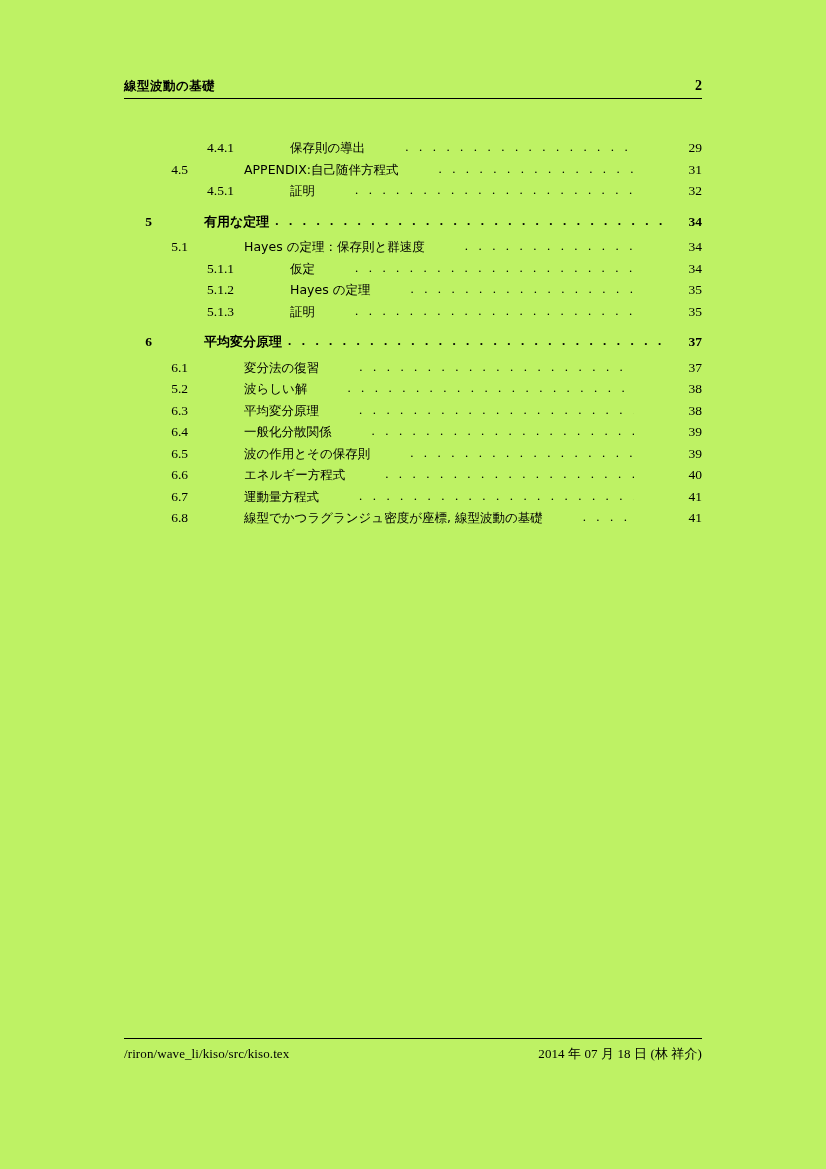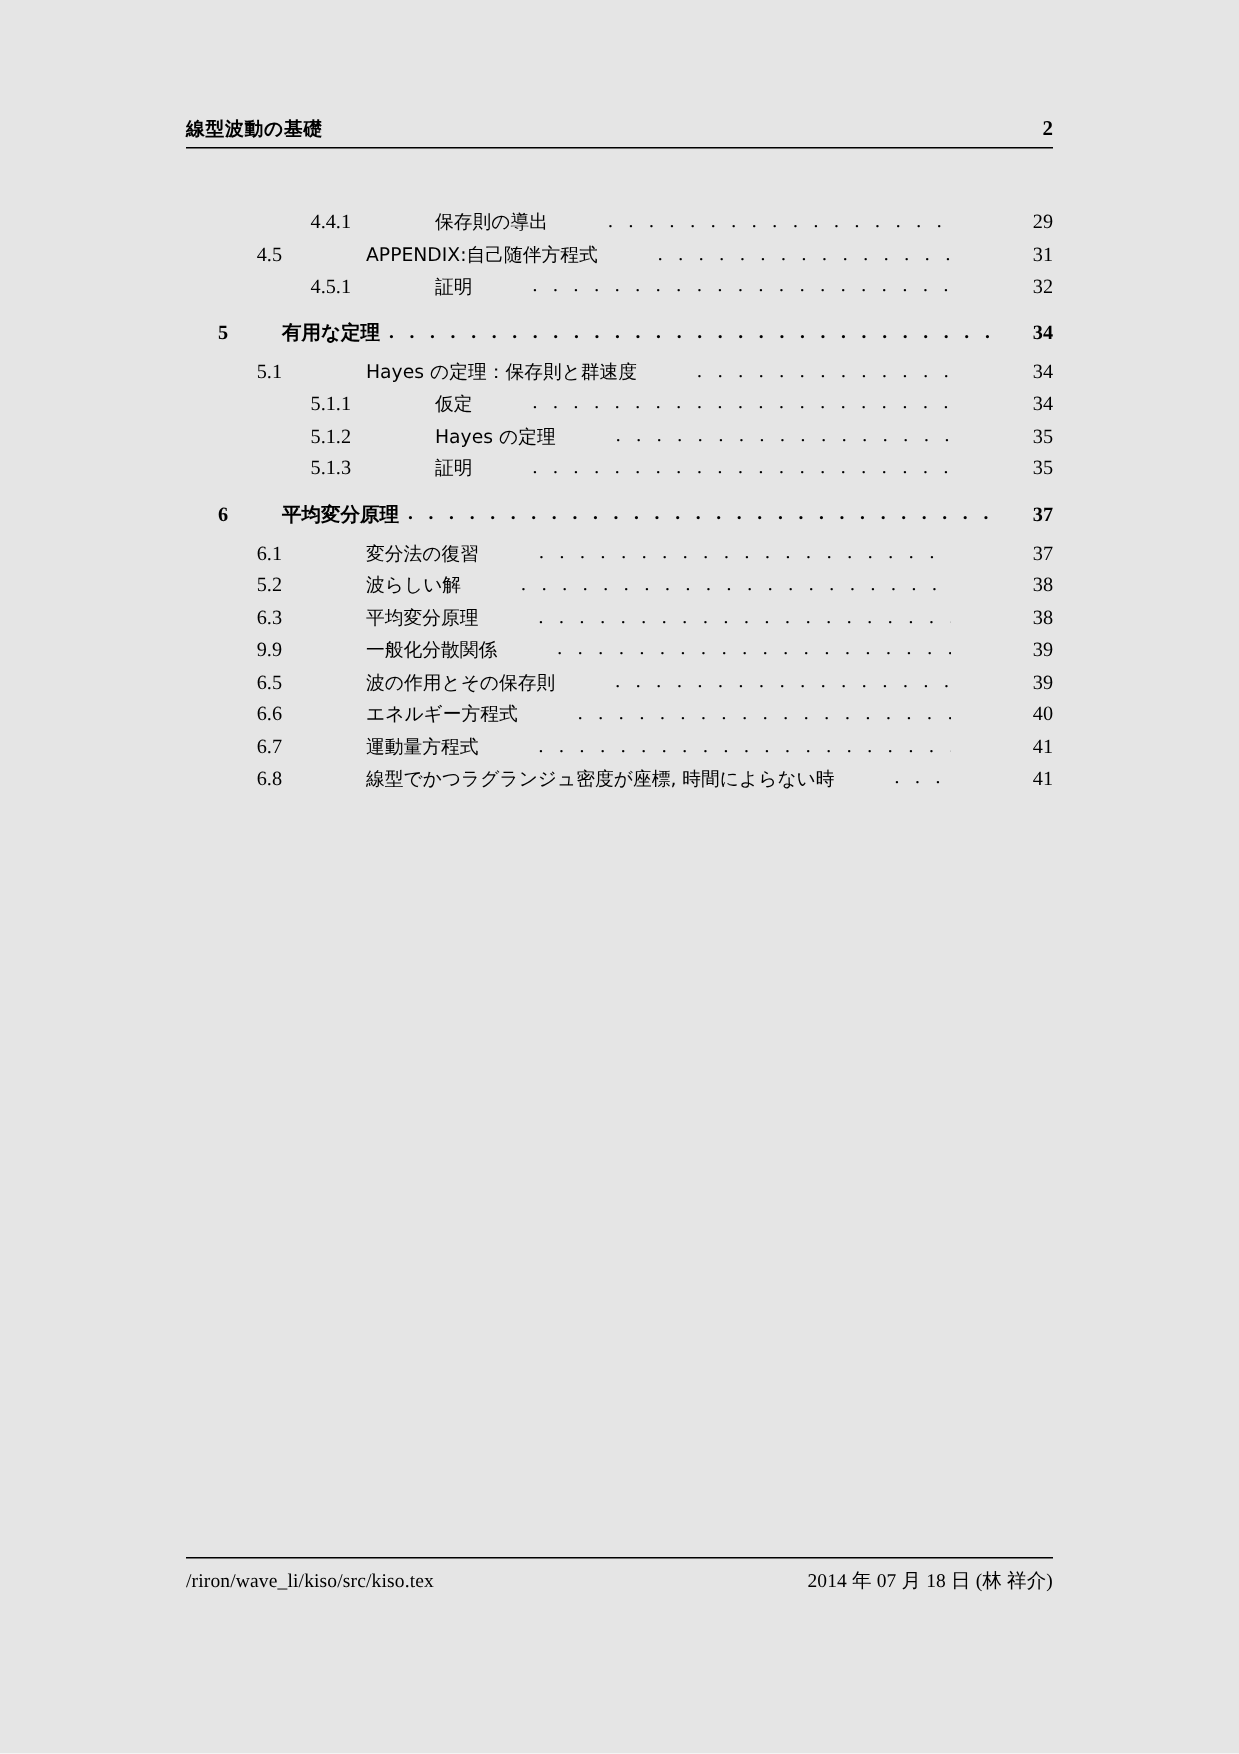--- a/index.html
+++ b/index.html
@@ -4,21 +4,21 @@
 <style>
   html, body {
     margin: 0;
     padding: 0;
     background: #ffffff;
   }
   .page {
     position: relative;
     width: 826px;
     height: 1169px;
-    background: #e5e5e5;
+    background: #bef264;
     font-family: "Liberation Serif", serif;
     color: #000000;
     overflow: hidden;
   }
   .content {
     position: absolute;
     left: 124px;
     top: 78px;
     width: 578px;
   }
@@ -80,21 +80,21 @@
   }
   .pg {
     flex: 0 0 auto;
     width: 26px;
     text-align: right;
     padding-left: 8px;
   }
 
   
   .lvl-chapter .num { width: 28px; margin-right: 0px; }
-  .lvl-chapter .title { margin-left: 36px; font-weight: bold; }
+  .lvl-chapter .title { margin-left: 52px; font-weight: bold; }
   .lvl-chapter .pg { font-weight: bold; }
   .lvl-chapter { font-weight: bold; margin-top: 17px; margin-bottom: 12px; }
 
   .lvl-section .num { width: 64px; }
   .lvl-section .title { margin-left: 22px; }
 
   .lvl-subsection .num { width: 110px; }
   .lvl-subsection .title { margin-left: 22px; }
 
   .jp { font-family: "DejaVu Sans", sans-serif; font-size: 12.5px; }
@@ -203,21 +203,21 @@
           <span class="dots">. . . . . . . . . . . . . . . . . . . . . . . . . . . . . . . . . . . . . . . . . . . . . . . . . . . . . . . . . . . . . . . . . . . . . . . . . . . . . . . . . . . . . . . . . . . . . . . . . . . . . . . . . . . . . . . . . . . . . . . . </span>
           <span class="pg">38</span>
         </div>
         <div class="toc-entry lvl-section sub">
           <span class="num">6.3</span>
           <span class="title jp">平均変分原理</span>
           <span class="dots">. . . . . . . . . . . . . . . . . . . . . . . . . . . . . . . . . . . . . . . . . . . . . . . . . . . . . . . . . . . . . . . . . . . . . . . . . . . . . . . . . . . . . . . . . . . . . . . . . . . . . . . . . . . . . . . . . . . . . . . . </span>
           <span class="pg">38</span>
         </div>
         <div class="toc-entry lvl-section sub">
-          <span class="num">9.9</span>
+          <span class="num">6.4</span>
           <span class="title jp">一般化分散関係</span>
           <span class="dots">. . . . . . . . . . . . . . . . . . . . . . . . . . . . . . . . . . . . . . . . . . . . . . . . . . . . . . . . . . . . . . . . . . . . . . . . . . . . . . . . . . . . . . . . . . . . . . . . . . . . . . . . . . . . . . . . . . . . . . . . </span>
           <span class="pg">39</span>
         </div>
         <div class="toc-entry lvl-section sub">
           <span class="num">6.5</span>
           <span class="title jp">波の作用とその保存則</span>
           <span class="dots">. . . . . . . . . . . . . . . . . . . . . . . . . . . . . . . . . . . . . . . . . . . . . . . . . . . . . . . . . . . . . . . . . . . . . . . . . . . . . . . . . . . . . . . . . . . . . . . . . . . . . . . . . . . . . . . . . . . . . . . . </span>
           <span class="pg">39</span>
         </div>
@@ -228,21 +228,21 @@
           <span class="pg">40</span>
         </div>
         <div class="toc-entry lvl-section sub">
           <span class="num">6.7</span>
           <span class="title jp">運動量方程式</span>
           <span class="dots">. . . . . . . . . . . . . . . . . . . . . . . . . . . . . . . . . . . . . . . . . . . . . . . . . . . . . . . . . . . . . . . . . . . . . . . . . . . . . . . . . . . . . . . . . . . . . . . . . . . . . . . . . . . . . . . . . . . . . . . . </span>
           <span class="pg">41</span>
         </div>
         <div class="toc-entry lvl-section sub">
           <span class="num">6.8</span>
-          <span class="title jp">線型でかつラグランジュ密度が座標, 時間によらない時</span>
+          <span class="title jp">線型でかつラグランジュ密度が座標, 線型波動の基礎</span>
           <span class="dots">. . . . . . . . . . . . . . . . . . . . . . . . . . . . . . . . . . . . . . . . . . . . . . . . . . . . . . . . . . . . . . . . . . . . . . . . . . . . . . . . . . . . . . . . . . . . . . . . . . . . . . . . . . . . . . . . . . . . . . . . </span>
           <span class="pg">41</span>
         </div>
       </div>
 
   </div>
 
   <div class="footer">
     <div class="footer-rule"></div>
     <div class="footer-row">

